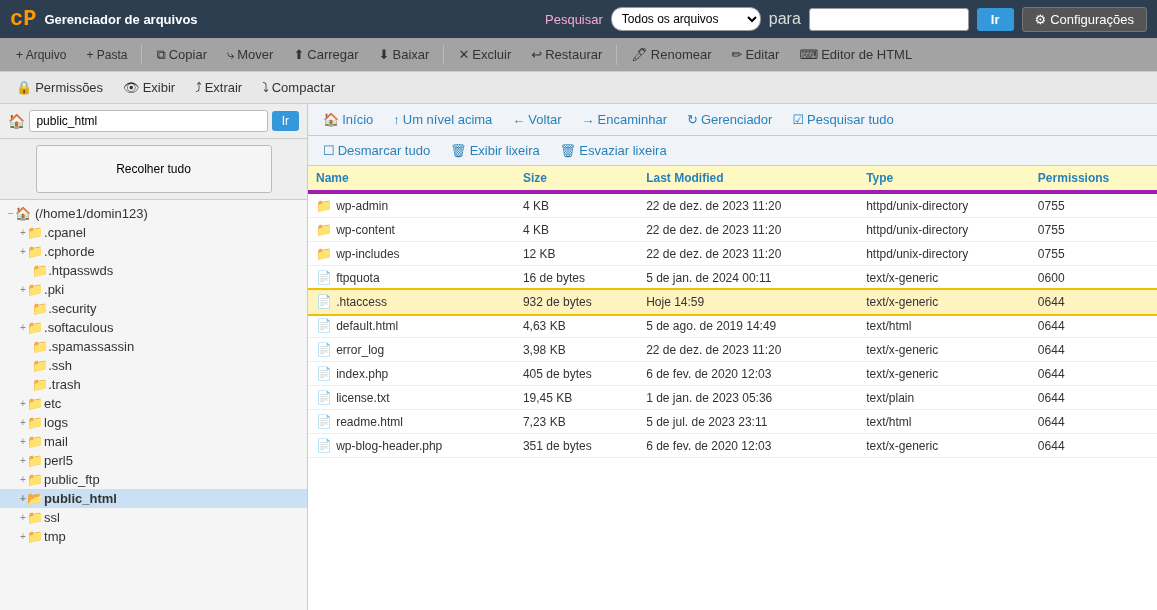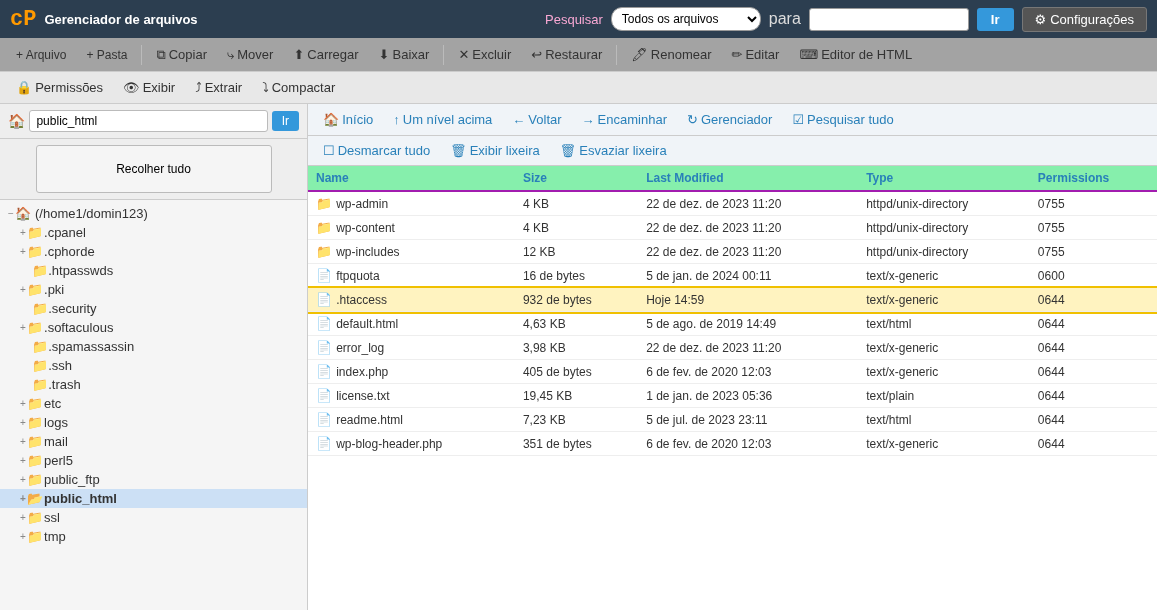--- a/index.html
+++ b/index.html
@@ -231,22 +231,22 @@
     .file-table-wrap {
       flex: 1;
       overflow-y: auto;
       overflow-x: hidden;
     }
     table {
       width: 100%;
       border-collapse: collapse;
     }
     thead tr {
-      background: #86efac;
-      border-bottom: 2px solid #a21caf;
+      background: #fef9c3;
+      border-bottom: 4px solid #a21caf;
     }
     thead th {
       text-align: left;
       padding: 5px 8px;
       color: #2980b9;
       font-weight: bold;
       font-size: 12px;
       cursor: pointer;
       white-space: nowrap;
     }

